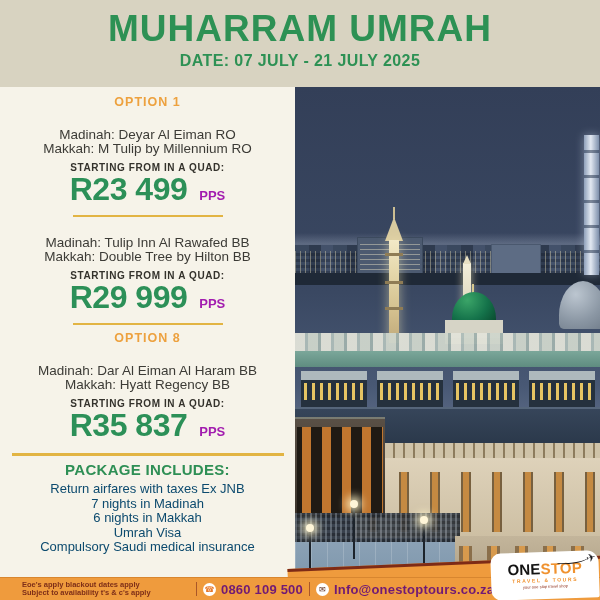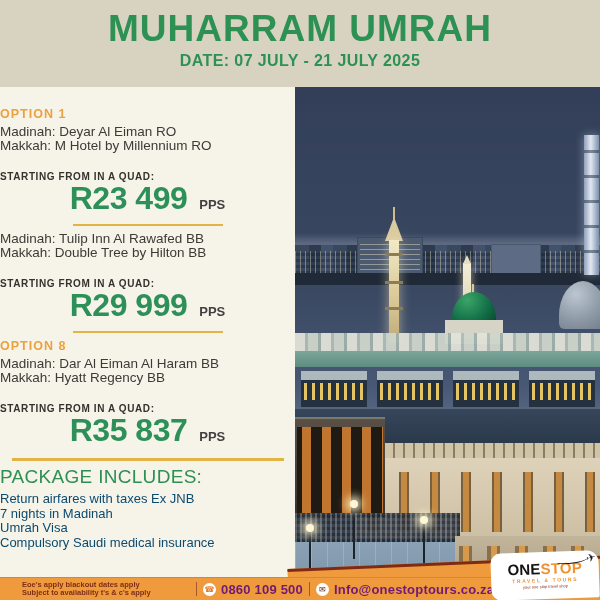--- a/index.html
+++ b/index.html
@@ -6,32 +6,32 @@
   html,body { width:600px; height:600px; }
   body { font-family:"Liberation Sans", sans-serif; background:#ffffff; }
   .flyer { position:relative; width:600px; height:600px; overflow:hidden; background:#f6f3e9; }
 
   
   .header { position:absolute; top:0; left:0; width:600px; height:87px; background:#d8d3c1; }
   .title { margin-top:8px; text-align:center; color:#2d9154; font-size:37px; font-weight:bold; letter-spacing:1px; }
   .date { margin-top:2px; text-align:center; color:#2d9154; font-size:16px; font-weight:bold; letter-spacing:.4px; }
 
   
-  .panel { position:absolute; top:87px; left:0; width:295px; height:513px; background:#f6f3e9; padding-top:20px; }
+  .panel { position:absolute; top:87px; left:0; width:295px; height:513px; background:#f6f3e9; padding-top:8px; text-align:center; }
   .opt-label { font-size:12.5px; font-weight:bold; color:#eda13e; letter-spacing:1px; }
   .hotel { font-size:13.5px; line-height:14px; color:#3c3b36; }
-  .hotels { margin-top:4px; }
-  .starting { margin-top:18px; font-size:10px; font-weight:bold; color:#34322c; letter-spacing:.6px; }
+  .hotels { margin-top:19px; }
+  .starting { margin-top:6px; font-size:10px; font-weight:bold; color:#34322c; letter-spacing:.6px; }
   .price-row { display:flex; justify-content:center; align-items:baseline; line-height:32px; }
   .price { font-size:32px; font-weight:bold; color:#2c9058; letter-spacing:-.5px; }
-  .pps { font-size:13px; font-weight:bold; color:#404040; margin-left:12px; }
+  .pps { font-size:13px; font-weight:bold; color:#a21caf; margin-left:12px; }
   .divider { width:150px; height:2px; background:#e2b443; margin:3px auto 6px; border:none; }
   .divider.wide { width:272px; height:3px; margin:5px auto 5px; }
 
-  .pkg-heading { font-size:19px; font-weight:normal; color:#2e8f55; letter-spacing:.3px; }
+  .pkg-heading { font-size:15px; font-weight:bold; color:#2e8f55; letter-spacing:.3px; }
   .pkg-list { list-style:none; margin-top:4px; }
   .pkg-list li { font-size:13px; line-height:14.5px; color:#0c4a6e; }
 
   
   .photo { position:absolute; left:295px; top:87px; width:305px; height:513px; overflow:hidden;
            background:linear-gradient(180deg,#333f58 0%, #3a4862 40%, #485874 58%, #5b6a85 66%, #4e5c77 70%, #3c4a62 74%); }
   .photo * { position:absolute; }
   .haze { left:0; right:0; top:146px; height:22px; background:linear-gradient(180deg, rgba(165,175,195,0) , rgba(165,175,195,.35), rgba(165,175,195,0)); }
   .city { left:0; right:0; top:158px; height:34px;
           background:repeating-linear-gradient(90deg,#3a485e 0 14px,#2e3a4e 14px 26px,#43516a 26px 38px); }
@@ -142,21 +142,21 @@
     <div class="title">MUHARRAM UMRAH</div>
     <div class="date">DATE: 07 JULY - 21 JULY 2025</div>
   </div>
 
   <div class="panel">
 
     <div class="option">
       <div class="opt-label">OPTION 1</div>
       <div class="hotels">
         <div class="hotel">Madinah: Deyar Al Eiman RO</div>
-        <div class="hotel">Makkah: M Hotel by Millennium RO</div>
+        <div class="hotel">Makkah: M Tulip by Millennium RO</div>
       </div>
       <div class="starting">STARTING FROM IN A QUAD:</div>
       <div class="price-row">
         <span class="price">R23 499</span>
         <span class="pps">PPS</span>
       </div>
       <div class="divider"></div>
     </div>
 
     <div class="option">
@@ -184,20 +184,21 @@
         <span class="pps">PPS</span>
       </div>
       <div class="divider wide"></div>
     </div>
 
     <div class="pkg">
       <div class="pkg-heading">PACKAGE INCLUDES:</div>
       <ul class="pkg-list">
         <li>Return airfares with taxes Ex JNB</li>
         <li>7 nights in Madinah</li>
+        <li>6 nights in Makkah</li>
         <li>Umrah Visa</li>
         <li>Compulsory Saudi medical insurance</li>
       </ul>
     </div>
 
   </div>
 
   <div class="photo">
     <div class="haze"></div>
     <div class="city"></div>

